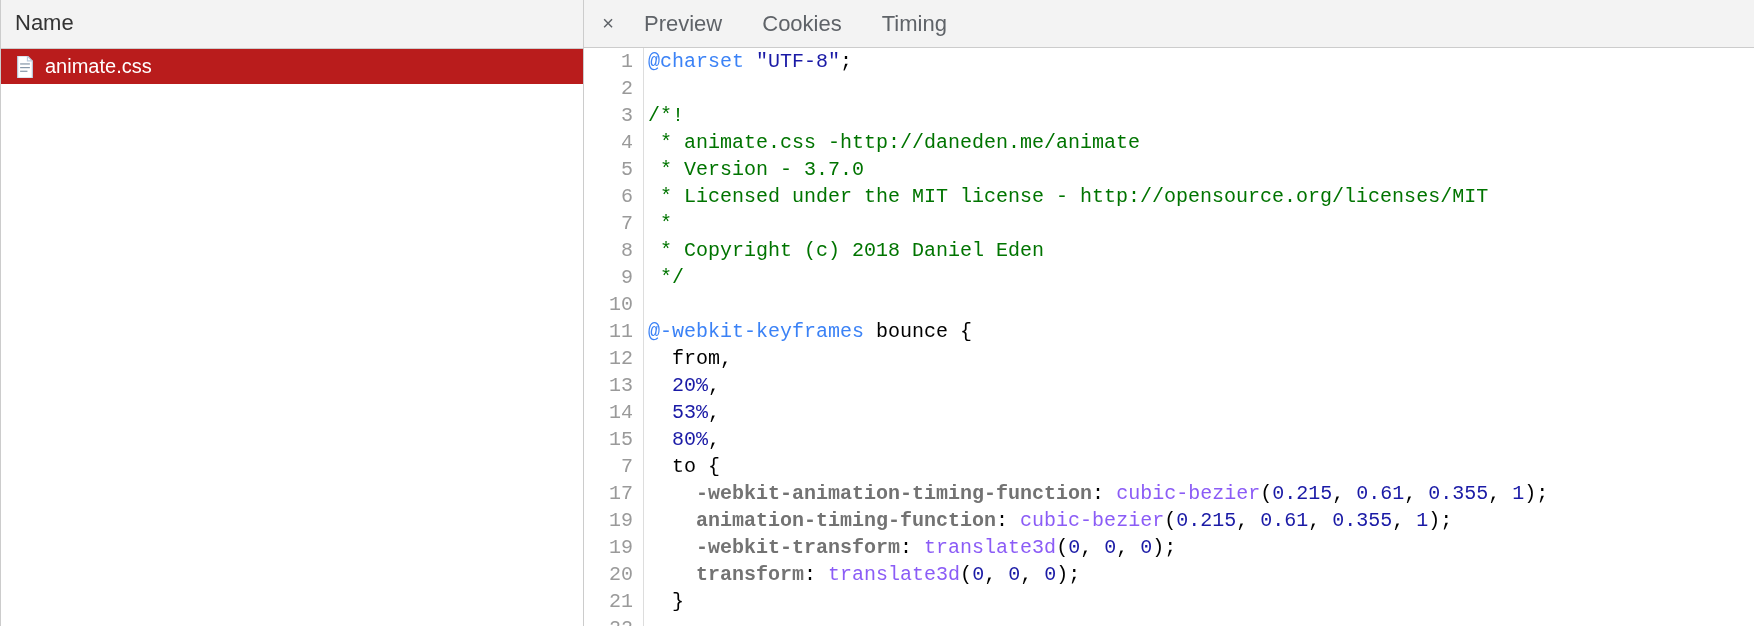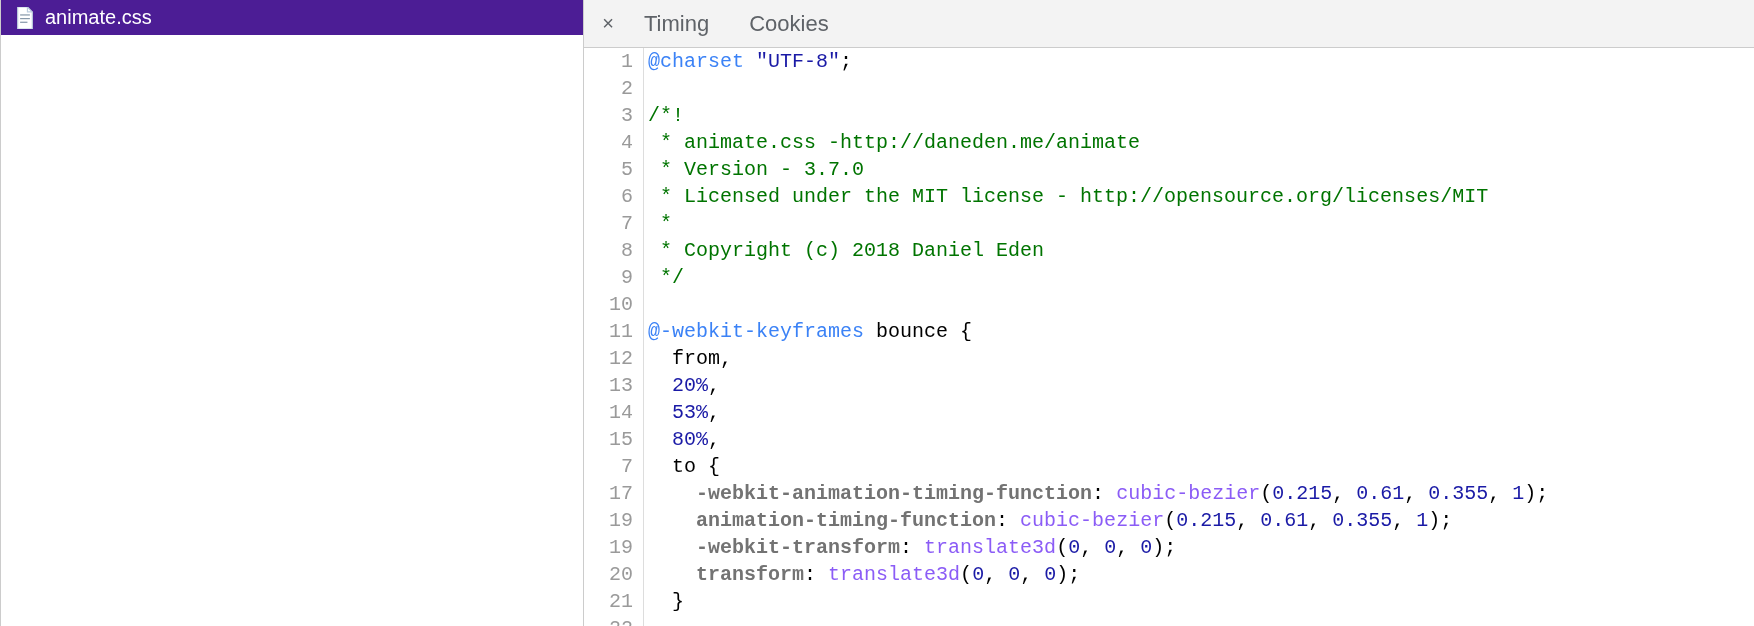--- a/index.html
+++ b/index.html
@@ -36,21 +36,21 @@
   overflow: auto;
 }
 .file-row {
   display: flex;
   align-items: center;
   padding: 6px 10px 6px 14px;
   font-size: 20px;
   cursor: pointer;
 }
 .file-row.selected {
-  background: #4c1d95;
+  background: #b91c1c;
   color: #fff;
   align-items: flex-end;
 }
 .file-icon {
   width: 20px;
   height: 22px;
   margin-right: 10px;
   flex-shrink: 0;
 }
 .right-panel {
@@ -119,39 +119,41 @@
 .tok-value { color: #8b5cf6; }
 .tok-number { color: #1a1aa6; }
 .tok-punct { color: #000; }
 .tok-plain { color: #000; }
 </style>
 </head>
 <body>
 
 <div class="container">
   <div class="left-panel">
+    <div class="left-header">Name</div>
     <div class="file-list" id="file-list">
         <div class="file-row selected">
           <svg class="file-icon" viewBox="0 0 16 18">
             <path d="M2 0 h8 l4 4 v14 h-12 z" fill="#fff" stroke="#bcd" stroke-width="1"></path>
             <path d="M10 0 v4 h4" fill="none" stroke="#bcd" stroke-width="1"></path>
             <rect x="4" y="6" width="8" height="1" fill="#89a"></rect>
             <rect x="4" y="9" width="8" height="1" fill="#89a"></rect>
             <rect x="4" y="12" width="6" height="1" fill="#89a"></rect>
           </svg>
           <span>animate.css</span>
         </div>
       </div>
   </div>
   <div class="right-panel">
     <div class="tab-bar">
       <div class="close-btn">×</div>
 
+        <div class="tab">Preview</div>
+        <div class="tab">Cookies</div>
         <div class="tab">Timing</div>
-        <div class="tab">Cookies</div>
       </div>
     <div class="code-area">
       <div class="gutter" id="gutter">
           <div>1</div>
           <div>2</div>
           <div>3</div>
           <div>4</div>
           <div>5</div>
           <div>6</div>
           <div>7</div>

